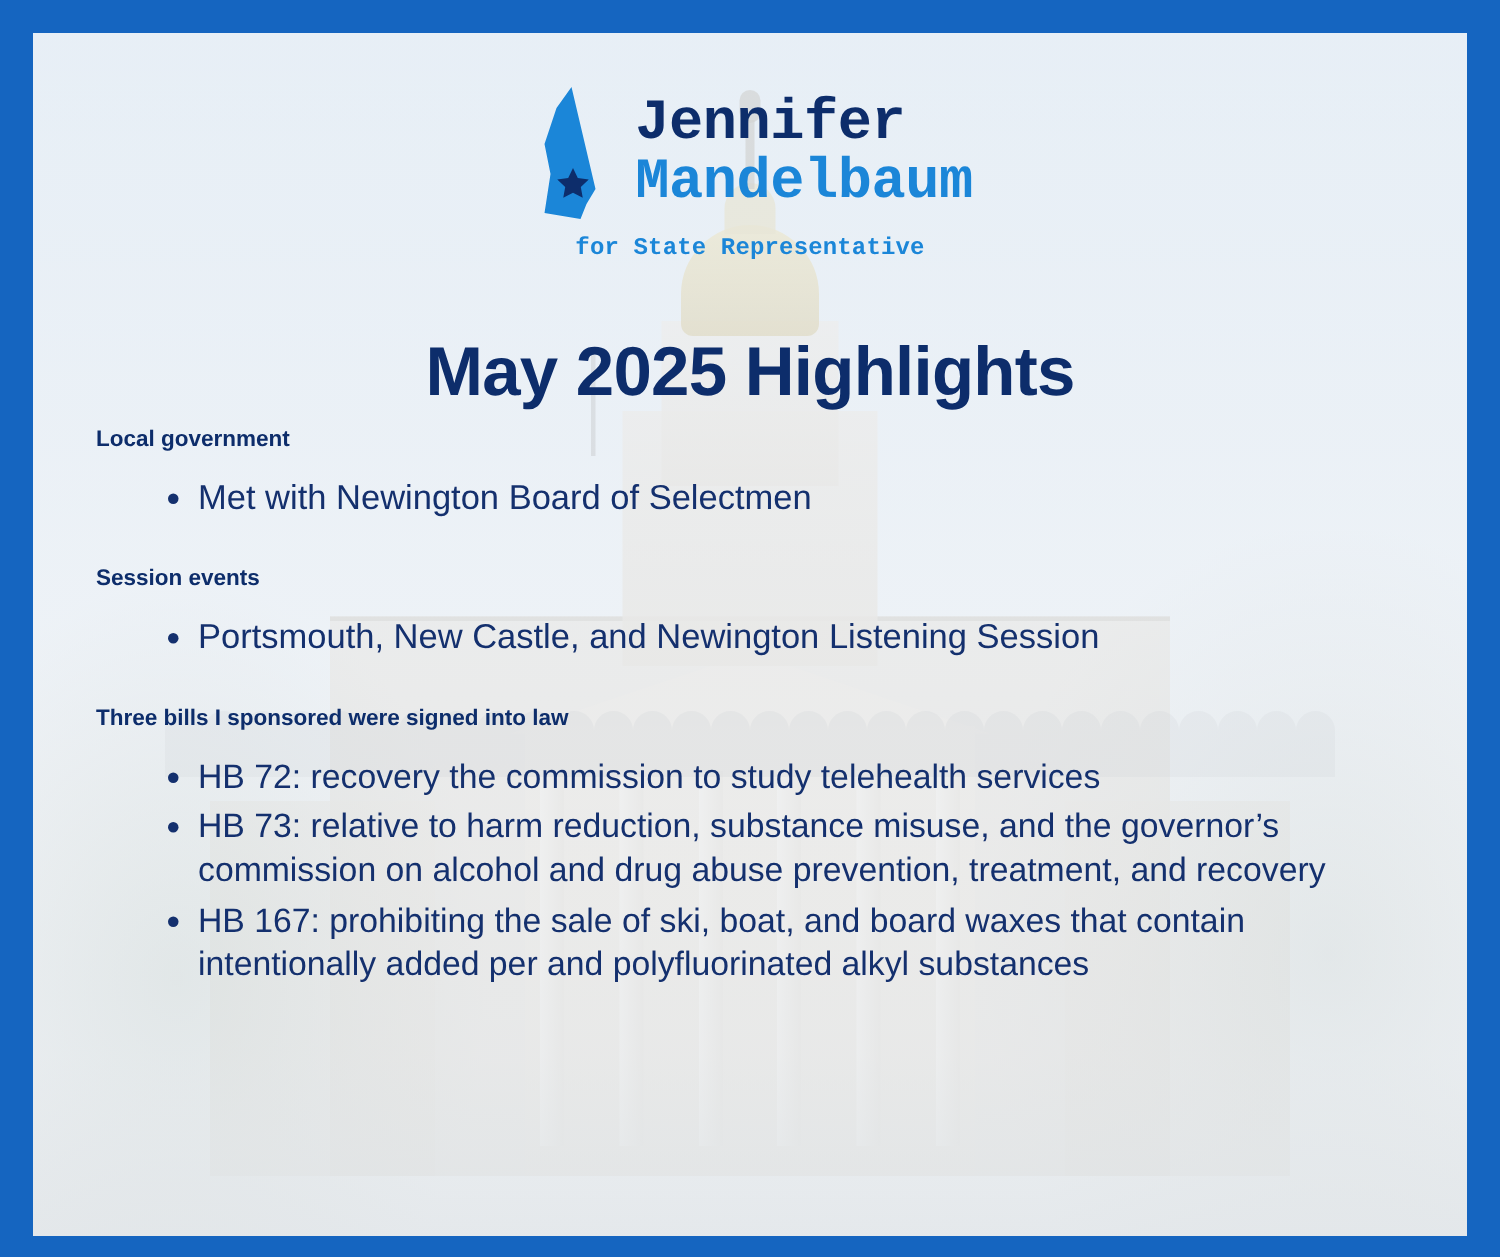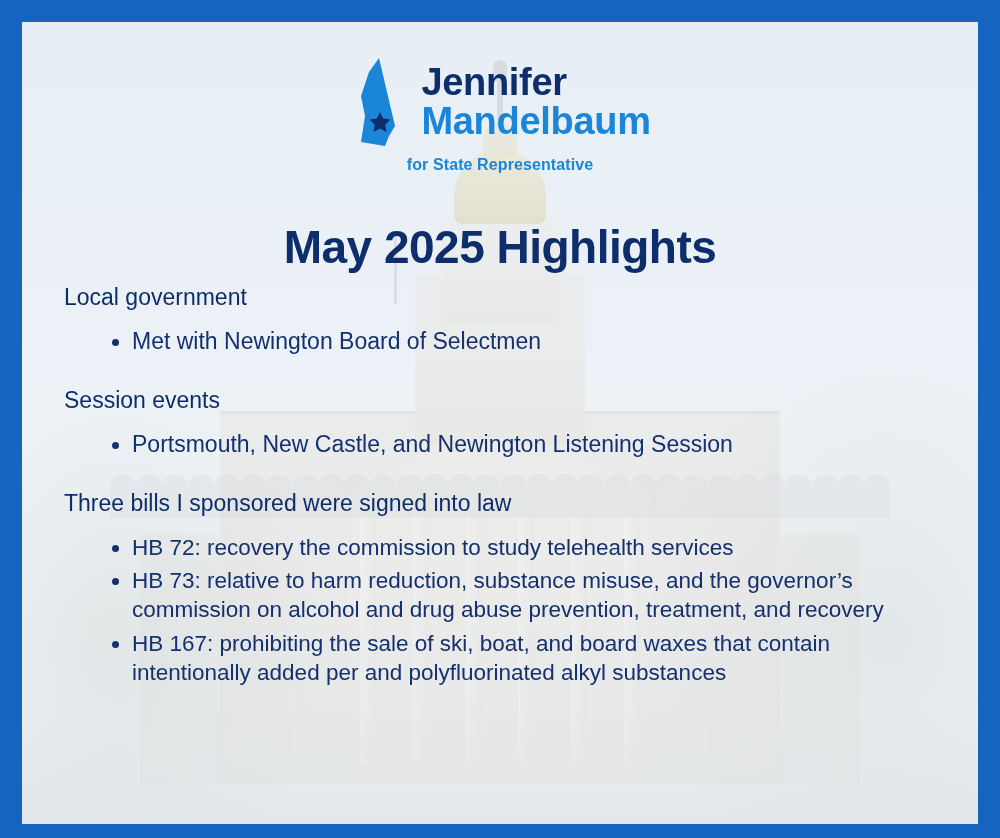--- a/index.html
+++ b/index.html
@@ -202,20 +202,21 @@
     top: 34px;
     left: 0;
     right: 0;
     display: flex;
     justify-content: center;
   }
   .logo-inner {
     display: flex;
     flex-direction: column;
     align-items: center;
+    font-family: Liberation Mono, monospace;
   }
   .logo-row {
     display: flex;
     align-items: center;
     gap: 14px;
   }
   .logo-mark {
     width: 58px;
     height: 92px;
     position: relative;
@@ -266,22 +267,22 @@
     right: 36px;
     color: #0d2d6b;
   }
 
   .section {
     margin-bottom: 18px;
   }
   .section:last-child { margin-bottom: 0; }
 
   .section-heading {
-    font-size: 23px;
-    font-weight: 400;
+    font-size: 15px;
+    font-weight: 700;
     color: #0d2d6b;
     margin-bottom: 2px;
   }
 
   ul.bullets {
     list-style: none;
     margin: 16px;
     padding: 0 0 0 26px;
   }
   ul.bullets li {

